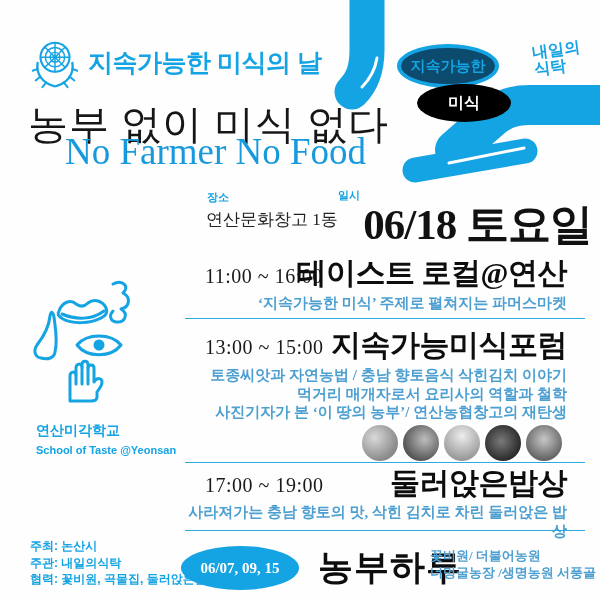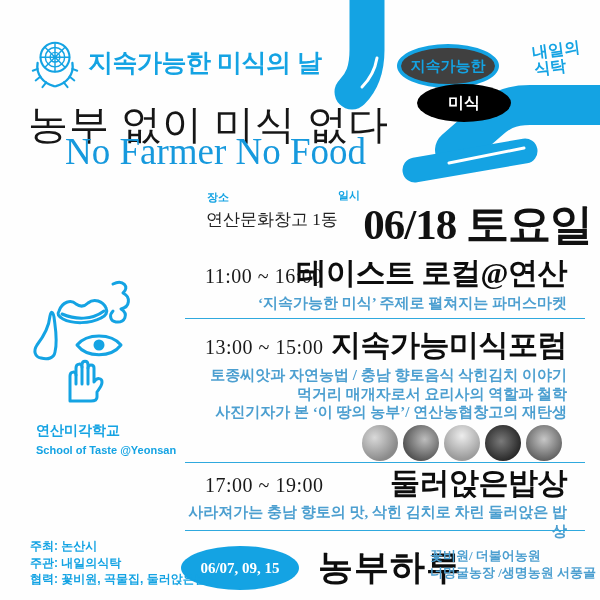--- a/index.html
+++ b/index.html
@@ -4,21 +4,21 @@
 <style>
   html,body{margin:0;padding:0;background:#fff;}
   #canvas{position:relative;width:600px;height:600px;background:#fefefe;overflow:hidden;
           font-family:"Liberation Sans","DejaVu Sans",sans-serif;}
   .abs{position:absolute;}
   svg{display:block;}
 
   
   .event-title{left:88px;top:46px;font-size:25px;font-weight:800;color:#14a3e3;letter-spacing:-0.5px;}
   .bubble-outline{left:397px;top:44px;width:94px;height:36px;border:4px solid #14a3e3;border-radius:50%;
-      display:flex;align-items:center;justify-content:center;font-size:15px;font-weight:800;color:#14a3e3;background:#404040;}
+      display:flex;align-items:center;justify-content:center;font-size:15px;font-weight:800;color:#14a3e3;background:#0c4a6e;}
   .bubble-filled{left:417px;top:84px;width:94px;height:38px;border-radius:50%;background:#000000;
       display:flex;align-items:center;justify-content:center;font-size:16px;font-weight:800;color:#fff;}
   .brand{left:533px;top:40px;width:64px;transform:rotate(-7deg);color:#14a3e3;font-weight:800;
       font-size:16px;line-height:17px;text-align:left;}
 
   
   .hero-ko{left:28px;top:97px;font-family:"Liberation Serif","DejaVu Serif",serif;font-size:40px;
       color:#161616;font-weight:500;letter-spacing:1px;white-space:nowrap;}
   .hero-en{left:29px;top:130px;font-family:"Liberation Serif","DejaVu Serif",serif;font-size:37px;
       color:#1699dd;font-weight:500;white-space:nowrap;margin-left:36px;}

